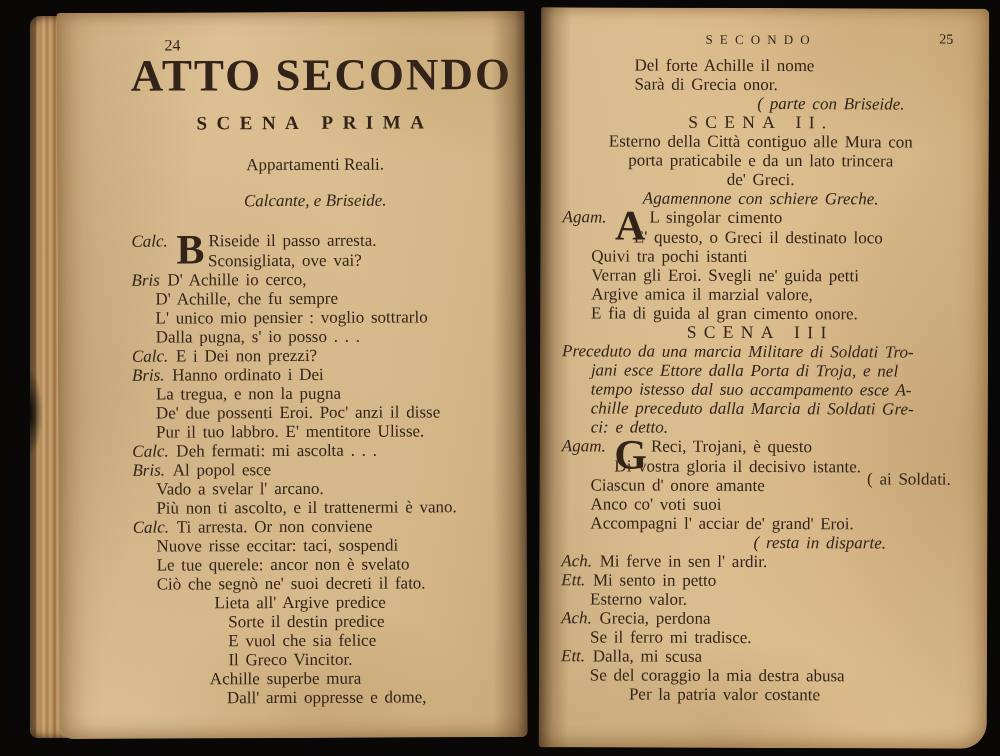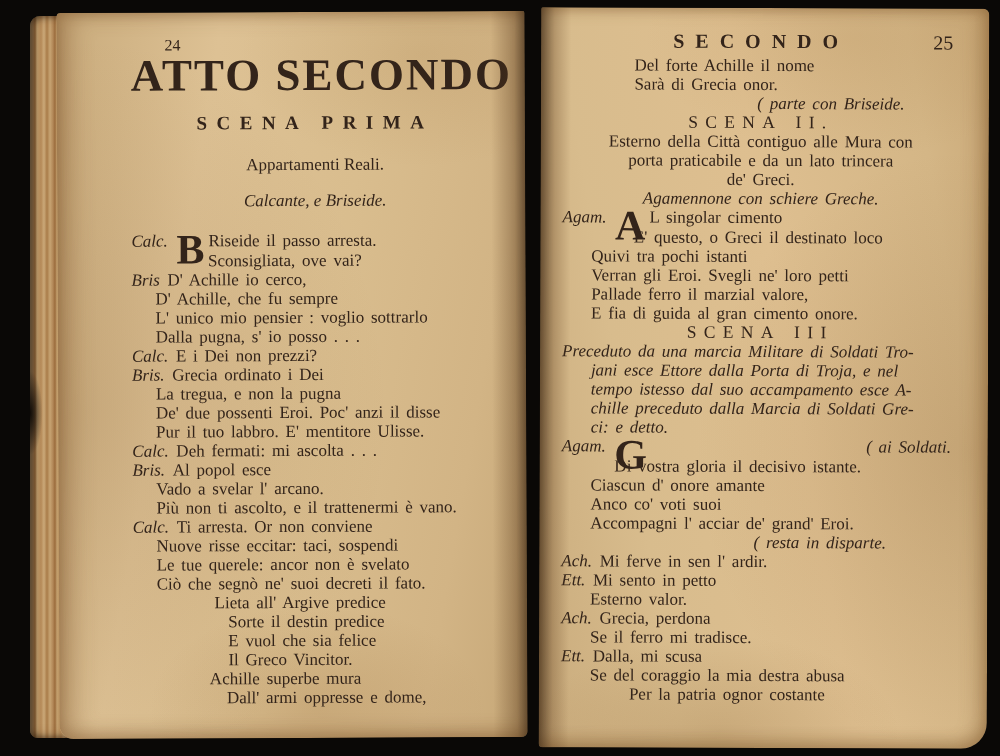--- a/index.html
+++ b/index.html
@@ -38,32 +38,32 @@
   .pl-content{padding:24px 26px 0 74px;}
   .pr-content{padding:22px 30px 0 22px;}
 
   .line{position:relative;line-height:19px;font-size:17px;word-spacing:2.5px;white-space:nowrap;}
   .speaker{font-style:italic;margin-right:.45em;}
   .ital{font-style:italic;}
   .ctr{text-align:center;}
   .rgt{text-align:right;}
   .caps{letter-spacing:.42em;text-align:center;font-size:17.5px;}
   .dropcap{display:inline-block;font-size:42px;line-height:1;height:20px;vertical-align:top;margin:0 4px 0 1px;position:relative;top:-3px;font-weight:600;}
-  .tail{float:right;font-style:italic;margin-right:.4em;}
+  .tail{float:right;margin-right:.4em;margin-top:32px;}
 
   .pageno-left{font-size:16px;margin-left:34px;height:16px;}
   .act-title{margin:0;text-align:center;font-size:45px;line-height:46px;font-weight:700;letter-spacing:2px;white-space:nowrap;}
   .scene-head{margin-top:14px;letter-spacing:.5em;text-align:center;font-size:19px;line-height:21px;font-weight:600;}
   .setting{margin-top:22px;text-align:center;font-size:17px;line-height:20px;}
   .characters{margin-top:16px;text-align:center;font-size:17px;line-height:20px;font-style:italic;}
   .pl-lines{margin-top:20px;}
 
   .running-head{position:relative;text-align:center;height:24px;}
-  .running-title{letter-spacing:.55em;font-size:20px;font-weight:700;}
-  .pageno-right{position:absolute;right:6px;top:1px;font-size:20px;letter-spacing:0;}
+  .running-title{letter-spacing:.55em;font-size:13px;font-weight:400;}
+  .pageno-right{position:absolute;right:6px;top:1px;font-size:14px;letter-spacing:0;}
   .pr-lines{margin-top:2px;}
 </style>
 </head>
 <body>
 
 <div class="scan">
 
   <div class="fore-edge"></div>
 
   <div class="page page-left">
@@ -74,21 +74,21 @@
       <div class="setting">Appartamenti Reali.</div>
       <div class="characters">Calcante, e Briseide.</div>
       <div class="pl-lines" id="left-lines">
           <div class="line"><span class="speaker">Calc.</span><span class="dropcap">B</span><span>Riseide il passo arresta.</span></div>
           <div class="line" style="padding-left: 4.5em;"><span>Sconsigliata, ove vai?</span></div>
           <div class="line"><span class="speaker">Bris</span><span>D' Achille io cerco,</span></div>
           <div class="line" style="padding-left: 1.4em;"><span>D' Achille, che fu sempre</span></div>
           <div class="line" style="padding-left: 1.4em;"><span>L' unico mio pensier : voglio sottrarlo</span></div>
           <div class="line" style="padding-left: 1.4em;"><span>Dalla pugna, s' io posso . . .</span></div>
           <div class="line"><span class="speaker">Calc.</span><span>E i Dei non prezzi?</span></div>
-          <div class="line"><span class="speaker">Bris.</span><span>Grecia ordinato i Dei</span></div>
+          <div class="line"><span class="speaker">Bris.</span><span>Hanno ordinato i Dei</span></div>
           <div class="line" style="padding-left: 1.4em;"><span>La tregua, e non la pugna</span></div>
           <div class="line" style="padding-left: 1.4em;"><span>De' due possenti Eroi. Poc' anzi il disse</span></div>
           <div class="line" style="padding-left: 1.4em;"><span>Pur il tuo labbro. E' mentitore Ulisse.</span></div>
           <div class="line"><span class="speaker">Calc.</span><span>Deh fermati: mi ascolta . . .</span></div>
           <div class="line"><span class="speaker">Bris.</span><span>Al popol esce</span></div>
           <div class="line" style="padding-left: 1.4em;"><span>Vado a svelar l' arcano.</span></div>
           <div class="line" style="padding-left: 1.4em;"><span>Più non ti ascolto, e il trattenermi è vano.</span></div>
           <div class="line"><span class="speaker">Calc.</span><span>Ti arresta. Or non conviene</span></div>
           <div class="line" style="padding-left: 1.4em;"><span>Nuove risse eccitar: taci, sospendi</span></div>
           <div class="line" style="padding-left: 1.4em;"><span>Le tue querele: ancor non è svelato</span></div>
@@ -115,41 +115,41 @@
           <div class="line" style="padding-left: 4.2em;"><span>Sarà di Grecia onor.</span></div>
           <div class="line ital rgt" style="padding-right: 3.2em;"><span>( parte con Briseide.</span></div>
           <div class="line caps ctr"><span>SCENA II.</span></div>
           <div class="line ctr"><span>Esterno della Città contiguo alle Mura con</span></div>
           <div class="line ctr"><span>porta praticabile e da un lato trincera</span></div>
           <div class="line ctr"><span>de' Greci.</span></div>
           <div class="line ital ctr"><span>Agamennone con schiere Greche.</span></div>
           <div class="line"><span class="speaker">Agam.</span><span class="dropcap">A</span><span>L singolar cimento</span></div>
           <div class="line" style="padding-left: 4.2em;"><span>E' questo, o Greci il destinato loco</span></div>
           <div class="line" style="padding-left: 1.7em;"><span>Quivi tra pochi istanti</span></div>
-          <div class="line" style="padding-left: 1.7em;"><span>Verran gli Eroi. Svegli ne' loro petti</span></div>
-          <div class="line" style="padding-left: 1.7em;"><span>Pallade ferro il marzial valore,</span></div>
+          <div class="line" style="padding-left: 1.7em;"><span>Verran gli Eroi. Svegli ne' guida petti</span></div>
+          <div class="line" style="padding-left: 1.7em;"><span>Argive amica il marzial valore,</span></div>
           <div class="line" style="padding-left: 1.7em;"><span>E fia di guida al gran cimento onore.</span></div>
           <div class="line caps ctr"><span>SCENA III</span></div>
           <div class="line ital"><span>Preceduto da una marcia Militare di Soldati Tro-</span></div>
           <div class="line ital" style="padding-left: 1.7em;"><span>jani esce Ettore dalla Porta di Troja, e nel</span></div>
           <div class="line ital" style="padding-left: 1.7em;"><span>tempo istesso dal suo accampamento esce A-</span></div>
           <div class="line ital" style="padding-left: 1.7em;"><span>chille preceduto dalla Marcia di Soldati Gre-</span></div>
           <div class="line ital" style="padding-left: 1.7em;"><span>ci: e detto.</span></div>
-          <div class="line"><span class="speaker">Agam.</span><span class="dropcap">G</span><span class="tail">( ai Soldati.</span></div>
+          <div class="line"><span class="speaker">Agam.</span><span class="dropcap">G</span><span class="tail">( ai Soldati.</span><span>Reci, Trojani, è questo</span></div>
           <div class="line" style="padding-left: 3.1em;"><span>Di vostra gloria il decisivo istante.</span></div>
           <div class="line" style="padding-left: 1.7em;"><span>Ciascun d' onore amante</span></div>
           <div class="line" style="padding-left: 1.7em;"><span>Anco co' voti suoi</span></div>
           <div class="line" style="padding-left: 1.7em;"><span>Accompagni l' acciar de' grand' Eroi.</span></div>
           <div class="line ital rgt" style="padding-right: 4.2em;"><span>( resta in disparte.</span></div>
           <div class="line"><span class="speaker">Ach.</span><span>Mi ferve in sen l' ardir.</span></div>
           <div class="line"><span class="speaker">Ett.</span><span>Mi sento in petto</span></div>
           <div class="line" style="padding-left: 1.7em;"><span>Esterno valor.</span></div>
           <div class="line"><span class="speaker">Ach.</span><span>Grecia, perdona</span></div>
           <div class="line" style="padding-left: 1.7em;"><span>Se il ferro mi tradisce.</span></div>
           <div class="line"><span class="speaker">Ett.</span><span>Dalla, mi scusa</span></div>
           <div class="line" style="padding-left: 1.7em;"><span>Se del coraggio la mia destra abusa</span></div>
-          <div class="line" style="padding-left: 4em;"><span>Per la patria ognor costante</span></div>
+          <div class="line" style="padding-left: 4em;"><span>Per la patria valor costante</span></div>
         </div>
     </div>
     <div class="gutter-r"></div>
   </div>
 
 </div>
 
 </body></html>

